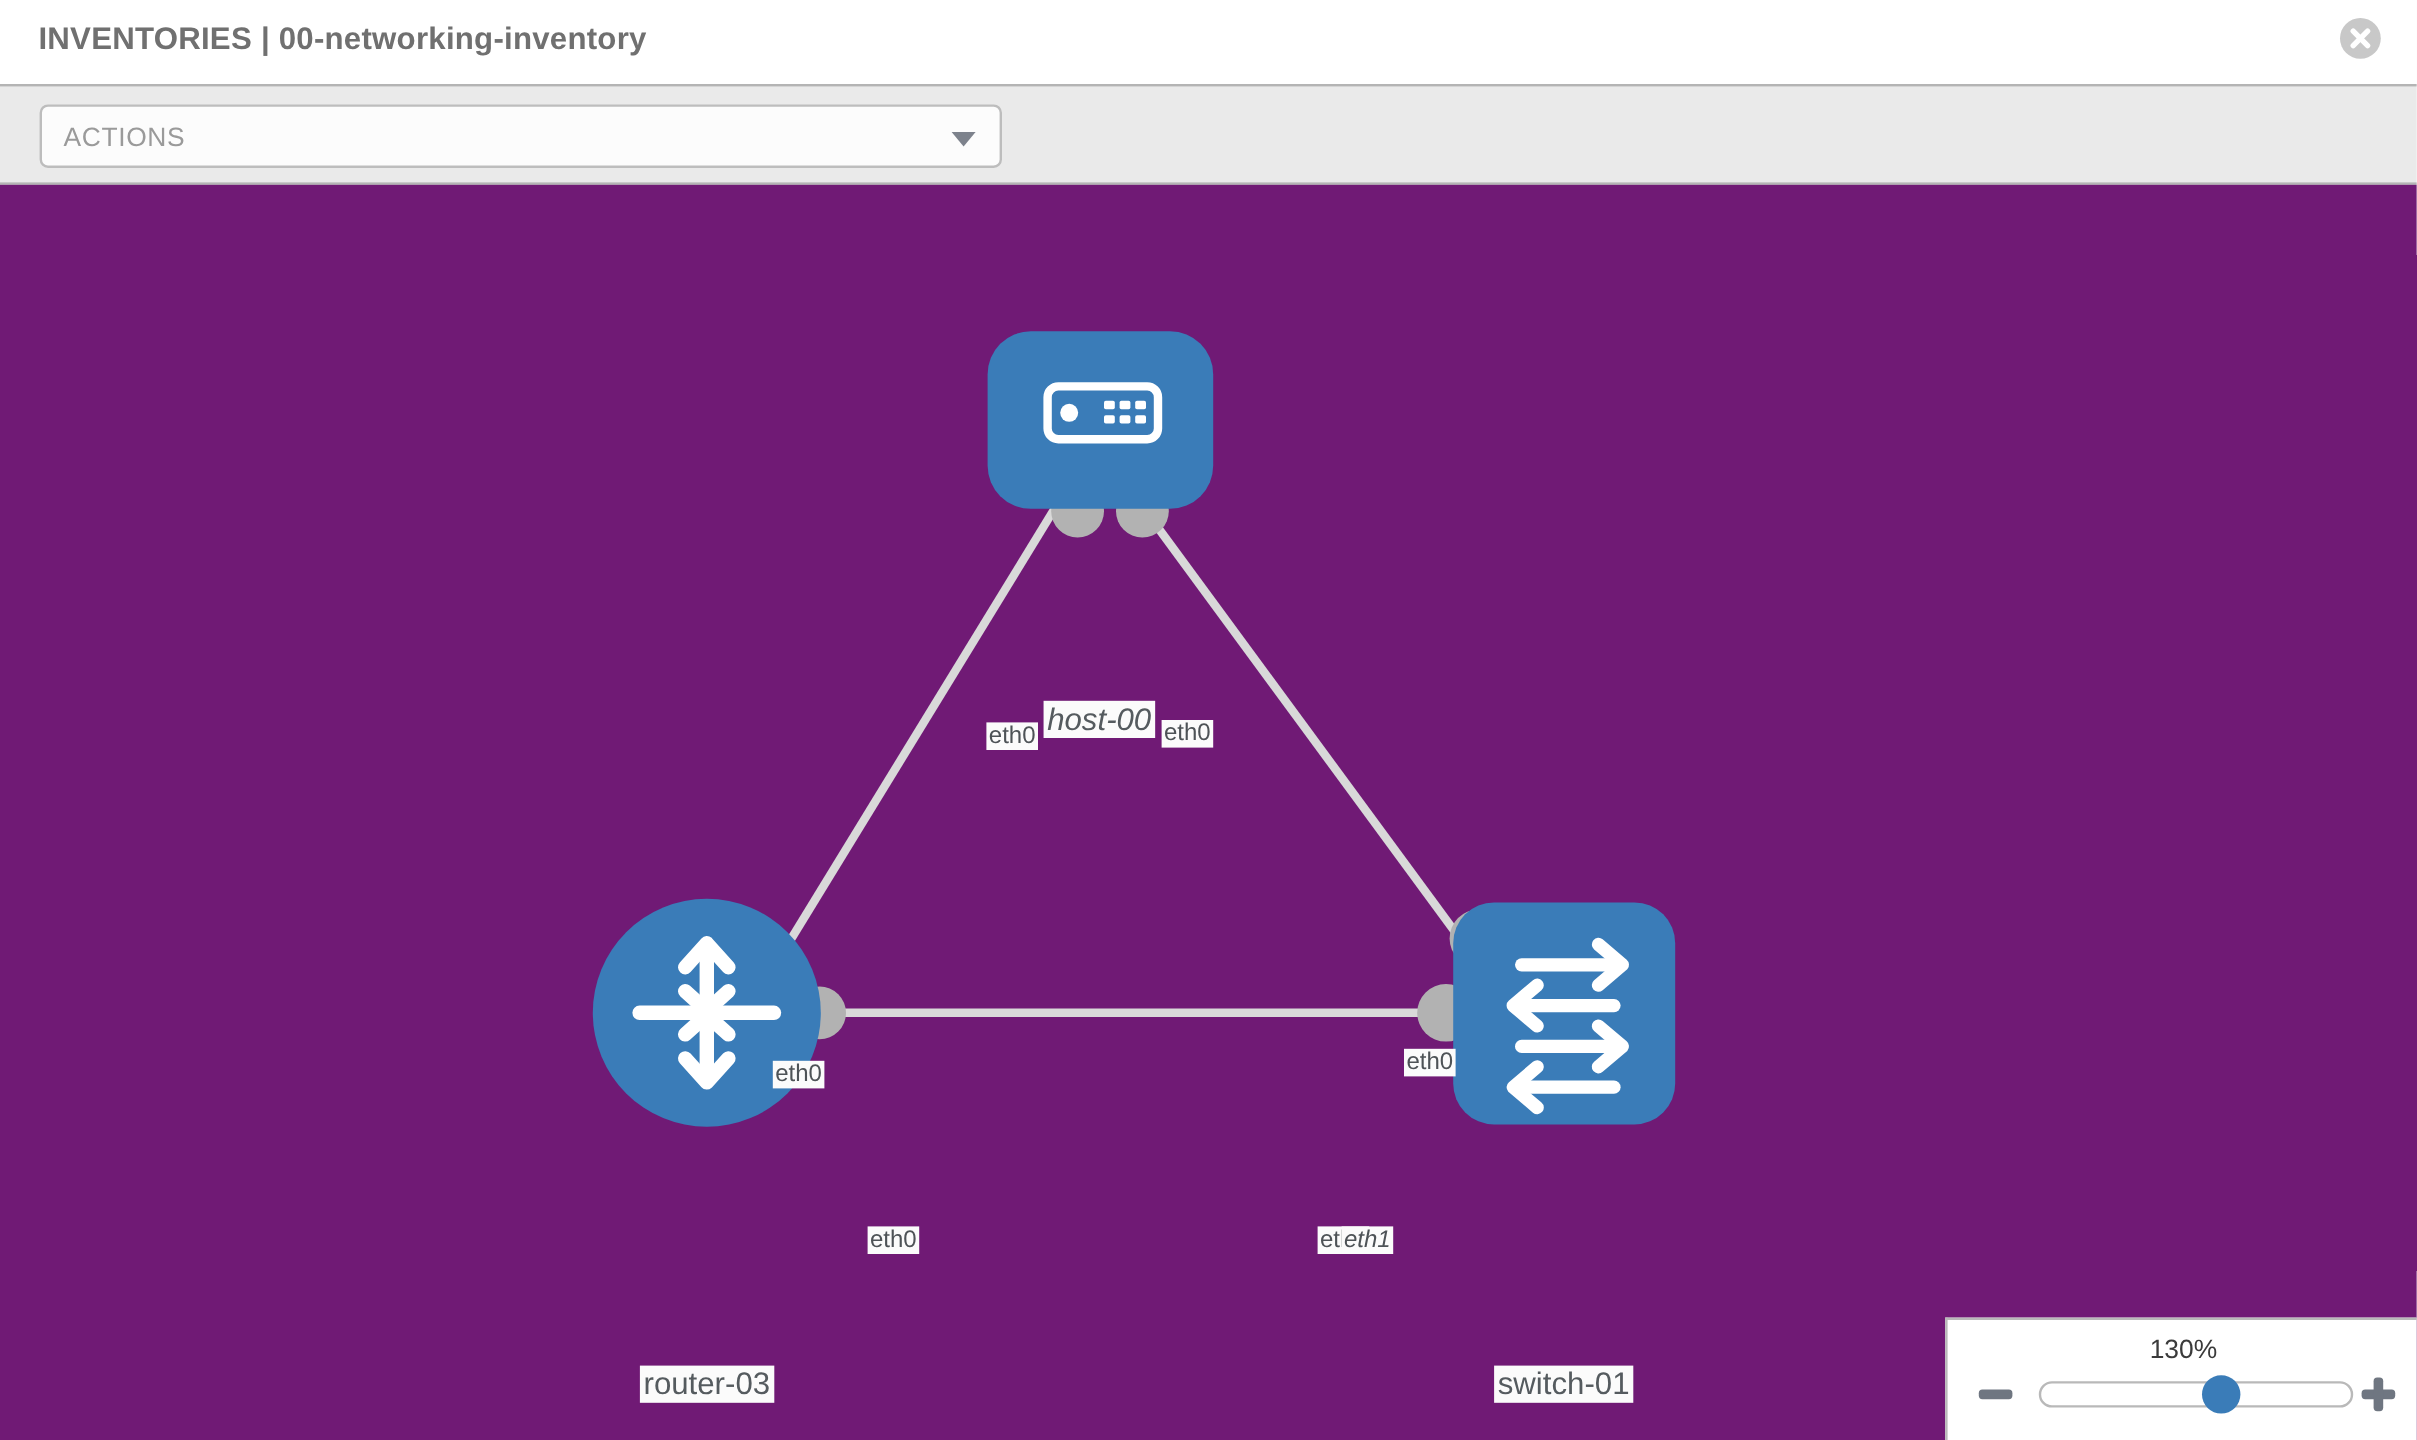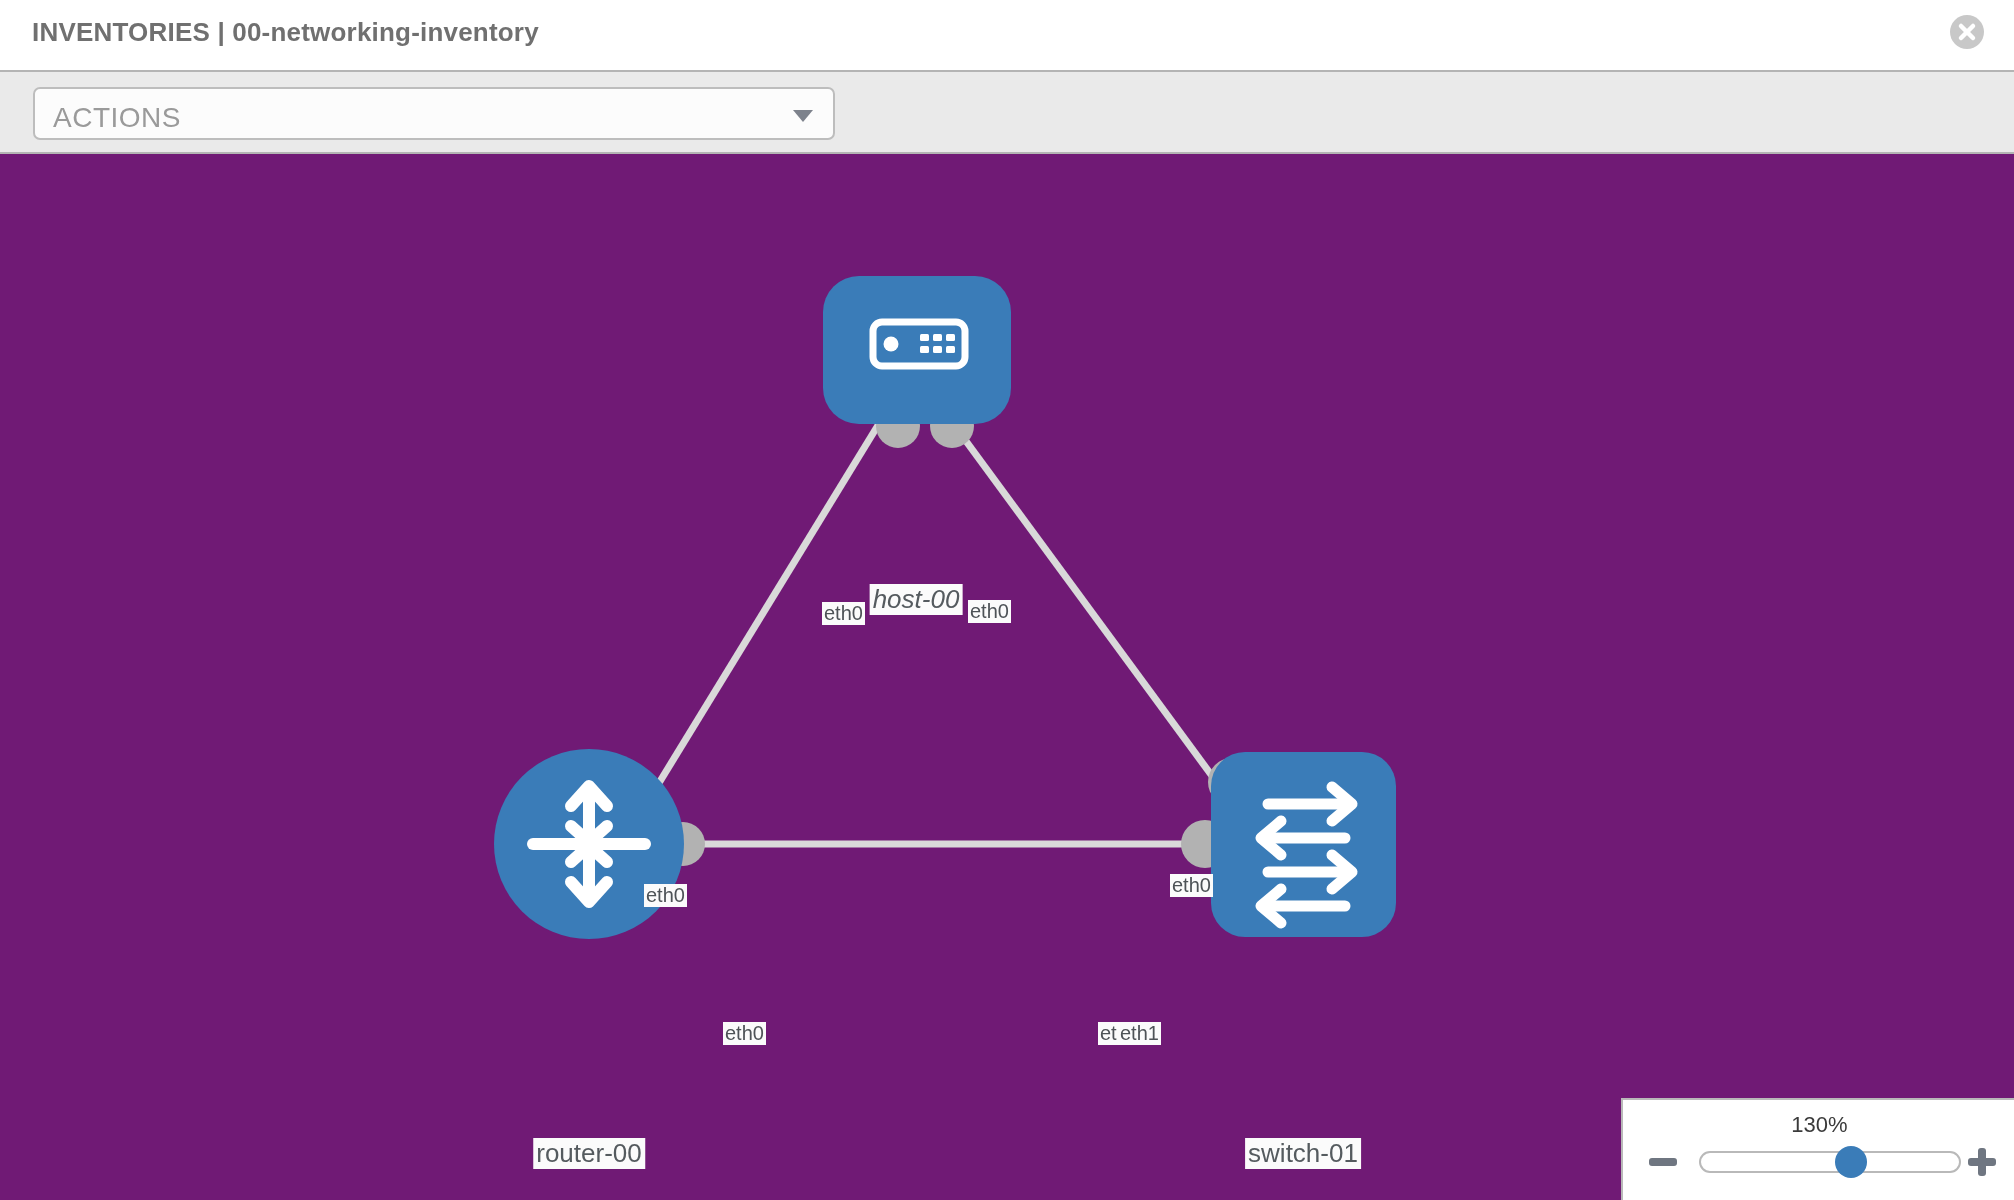--- a/index.html
+++ b/index.html
@@ -67,21 +67,21 @@
     height: 53px;
     background: #fcfcfc;
     border: 2px solid #bdbdbd;
     border-radius: 7px;
     cursor: pointer;
   }
   .actions-label {
     position: absolute;
     left: 18px;
     top: 13px;
-    font-size: 28px;
+    font-size: 22px;
     color: #9a9a9a;
     letter-spacing: 0.5px;
   }
   .caret {
     position: absolute;
     right: 20px;
     top: 21px;
     width: 0; height: 0;
     border-left: 10px solid transparent;
     border-right: 10px solid transparent;
@@ -340,24 +340,24 @@
         </g>
       </g>
     </svg>
 
     <div class="edge-label" style="left:822px; top:448px;">eth0</div>
     <div class="edge-label" style="left:968px; top:446px;">eth0</div>
     <div class="edge-label" style="left:644px; top:730px;">eth0</div>
     <div class="edge-label" style="left:1170px; top:720px;">eth0</div>
     <div class="edge-label" style="left:723px; top:868px;">eth0</div>
     <div class="edge-label" style="left:1098px; top:868px;">eth0</div>
-    <div class="edge-label" style="left:1118px; top:868px;">eth1</div>
+    <div class="edge-label" style="left:1118px; top:868px;font-style:italic;">eth1</div>
 
     <div class="node-label" style="left:916px; top:430px;font-style:italic;">host-00</div>
-    <div class="node-label" style="left:589px; top:984px;">router-00</div>
+    <div class="node-label" style="left:589px; top:984px;">router-03</div>
     <div class="node-label" style="left:1303px; top:984px;">switch-01</div>
   </div>
 
   <div class="zoom-panel">
     <div class="zoom-percent">130%</div>
     <div class="zoom-minus"></div>
     <div class="zoom-track">
       <div class="zoom-thumb" style="left: 58%; background: rgb(58, 124, 184);"></div>
     </div>
     <div class="zoom-plus"></div>

